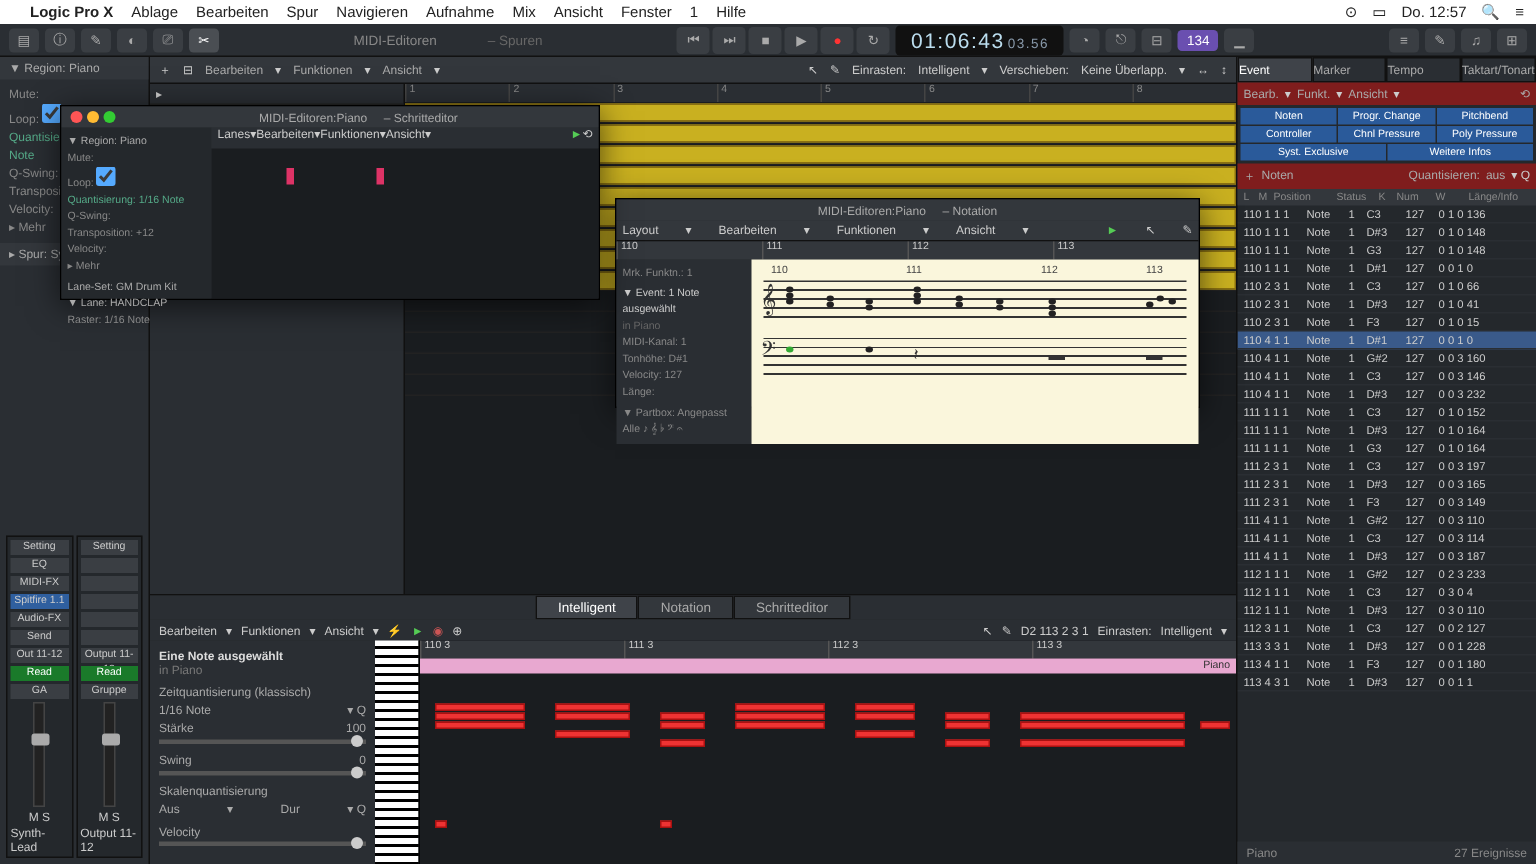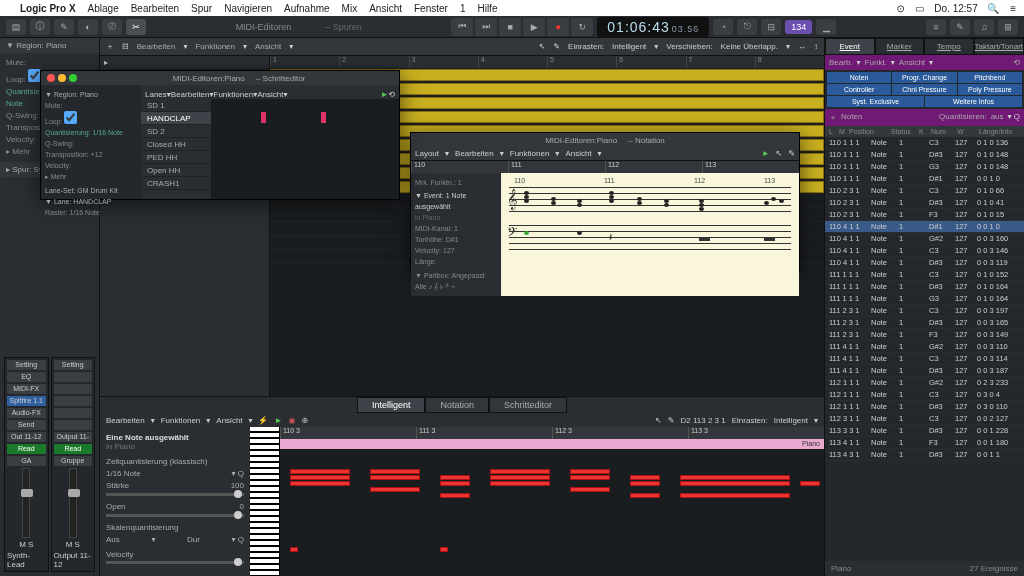--- a/index.html
+++ b/index.html
@@ -71,57 +71,57 @@
   .keyboard { width: 30px; background: repeating-linear-gradient(#fff 0 4px,#000 4px 6px); border-right:1px solid #000;}
   .pr-grid { flex:1; background:#1a1d20; position:relative; overflow:hidden; }
   .pr-timeruler { height:12px; background:#33373c; display:flex; font-size:7px; color:#ccc; }
   .pr-timeruler div { flex:1; border-left:1px solid #555; padding-left:2px; }
   .pinkbar { position:absolute; top:12px; left:0; right:0; height:10px; background:#e8a8d0; font-size:7px; color:#333; text-align:right; padding-right:4px; line-height:10px;}
   .note { position:absolute; height:5px; background:#e33; border:1px solid #a11; }
 
   
   .right-col { width: 200px; background: #24282c; border-left: 1px solid #111; display: flex; flex-direction: column; font-size: 8px; }
   .ev-tabs { display:flex; background:#2a2e33; }
-  .ev-tab { flex:1; padding:3px 0; text-align:center; color:#aaa; border:1px solid #111;text-decoration:underline; }
+  .ev-tab { flex:1; padding:3px 0; text-align:left; color:#aaa; border:1px solid #111; }
   .ev-tab.active { background:#3f4349; color:#fff; }
-  .ev-row2 { display:flex; gap:4px; padding:3px 4px; background:#701a75; }
+  .ev-row2 { display:flex; gap:4px; padding:3px 4px; background:#7f1d1d; }
   .ev-row2 span { color:#aaa; }
   .ev-filters { display:flex; flex-wrap:wrap; gap:1px; padding:2px; }
   .ef { flex: 1 0 30%; background:#2a5a9a; color:#fff; text-align:center; padding:2px 0; font-size:7px; }
   .ev-header { display:flex; padding:2px 4px; background:#33373c; color:#888; font-size:7px; gap:4px; }
   .ev-body { flex:1; overflow-y:auto; }
   .ev-line { display:flex; padding:1px 4px; gap:4px; color:#ccc; border-bottom:1px solid #2a2e33; font-family: monospace; font-size:7.5px;}
   .ev-line.sel { background:#3a5a8a; }
   .ev-line span:nth-child(1){width:38px;} .ev-line span:nth-child(2){width:24px;}
-  .ev-line span:nth-child(3){width:8px;} .ev-line span:nth-child(4){width:22px;margin-left:18px;}
+  .ev-line span:nth-child(3){width:8px;} .ev-line span:nth-child(4){width:22px;}
   .ev-line span:nth-child(5){width:18px;} .ev-line span:nth-child(6){flex:1;}
   .ev-footer { padding:3px 6px; background:#2a2e33; display:flex; justify-content:space-between; color:#888; }
 
   
   .stepwin { position:absolute; top:70px; left:40px; width:360px; height:130px; background:#2a2e33; border:1px solid #000; box-shadow:0 4px 20px rgba(0,0,0,.6); z-index:50;}
   .win-title { height:14px; background:#33373c; display:flex; align-items:center; padding:0 6px; font-size:8px; gap:8px; }
   .traffic { display:flex; gap:3px; }
   .traffic span { width:8px; height:8px; border-radius:50%; }
   .tr-r{background:#f55;} .tr-y{background:#fb3;} .tr-g{background:#3c3;}
   .step-body { display:flex; height:calc(100% - 14px); }
   .step-insp { width:100px; background:#24282c; padding:4px; font-size:7px; color:#888; line-height:11px; }
   .step-insp .disc { color:#aaa; }
   .step-main { flex:1; display:flex; flex-direction:column; }
-  .step-tb { height:14px; display:flex; gap:0; padding:0 4px; align-items:flex-end; font-size:8px; background:#2a2e33; }
+  .step-tb { height:14px; display:flex; gap:0; padding:0 4px; align-items:flex-start; font-size:8px; background:#2a2e33; }
   .step-info { padding:2px 6px; font-size:8px; color:#ccc; background:#24282c;}
   .step-lanes { flex:1; display:flex; }
   .lane-names { width:70px; background:#2a2e33; }
   .lane { height:13px; padding:2px 6px; border-bottom:1px solid #222; font-size:8px; color:#aaa;}
   .lane.sel { background:#3f4349; color:#fff; }
   .lane-grid { flex:1; background:#1a1d20; position:relative; }
   .step-note { position:absolute; width:5px; background:#d36; }
 
   
   .scorewin { position:absolute; top:132px; left:410px; width:390px; height:140px; background:#2a2e33; border:1px solid #000; box-shadow:0 4px 20px rgba(0,0,0,.6); z-index:40;}
-  .score-tb { height:14px; display:flex; gap:6px; padding:0 4px; align-items:center; font-size:8px; background:#33373c; border-bottom:1px solid #111;}
+  .score-tb { height:14px; display:flex; gap:18px; padding:0 4px; align-items:center; font-size:8px; background:#33373c; border-bottom:1px solid #111;}
   .score-info { display:flex; }
   .score-left { width:90px; background:#2a2e33; padding:4px; font-size:7px; color:#888; line-height:11px;}
   .score-sheet { flex:1; background:#faf6dc; position:relative; padding:8px 4px; }
   .score-ruler { height:12px; background:#33373c; display:flex; font-size:7px; color:#ccc; }
   .score-ruler div { flex:1; border-left:1px solid #555; padding-left:2px;}
   .staff { position:relative; margin:6px 4px; }
   .staff-lines { height:28px; background: repeating-linear-gradient(#333 0 1px, transparent 1px 6px); position:relative;}
   .barnum { position:absolute; top:-10px; font-size:7px; color:#444; }
   .notehead { position:absolute; width:5px; height:4px; background:#222; border-radius:50%; }
   .notehead.green { background:#3a3; }
@@ -509,21 +509,21 @@
           <span>C3</span>
           <span>127</span>
           <span>0 0 3 146</span>
         </div>
         <div class="ev-line">
           <span>110 4 1 1</span>
           <span>Note</span>
           <span>1</span>
           <span>D#3</span>
           <span>127</span>
-          <span>0 0 3 119</span>
+          <span>0 0 3 232</span>
         </div>
         <div class="ev-line">
           <span>111 1 1 1</span>
           <span>Note</span>
           <span>1</span>
           <span>C3</span>
           <span>127</span>
           <span>0 1 0 152</span>
         </div>
         <div class="ev-line">
@@ -683,21 +683,21 @@
       <div class="row">
           <span>1/16 Note</span>
           <span>▾ Q</span>
         </div>
       <div class="row">
           <span>Stärke</span>
           <span>100</span>
         </div>
       <div class="slider"></div>
       <div class="row">
-          <span>Open</span>
+          <span>Swing</span>
           <span>0</span>
         </div>
       <div class="slider"></div>
       <div style="margin-top:4px">Skalenquantisierung</div>
       <div class="row"><span>Aus</span> ▾ <span>Dur</span> ▾ Q</div>
       <div style="margin-top:6px">Velocity</div>
       <div class="slider"></div>
     </div>
     <div class="keyboard"></div>
     <div class="pr-grid">
@@ -765,29 +765,20 @@
       <div class="step-tb">
         <span>Lanes</span> ▾
         <span>Bearbeiten</span> ▾
         <span>Funktionen</span> ▾
         <span>Ansicht</span> ▾
         <span style="flex:1"></span>
         <span style="color:#5c5">►</span>
         <span>⟲</span>
       </div>
       <div class="step-lanes">
-        <div class="lane-names" id="lane-names">
-            <div class="lane">SD 1</div>
-            <div class="lane sel">HANDCLAP</div>
-            <div class="lane">SD 2</div>
-            <div class="lane">Closed HH</div>
-            <div class="lane">PED HH</div>
-            <div class="lane">Open HH</div>
-            <div class="lane">CRASH1</div>
-          </div>
         <div class="lane-grid">
           <div class="step-note" style="top:13px;left:50px;height:11px"></div>
           <div class="step-note" style="top:13px;left:110px;height:11px"></div>
         </div>
       </div>
     </div>
   </div>
 </div>
 
 <div class="scorewin">

